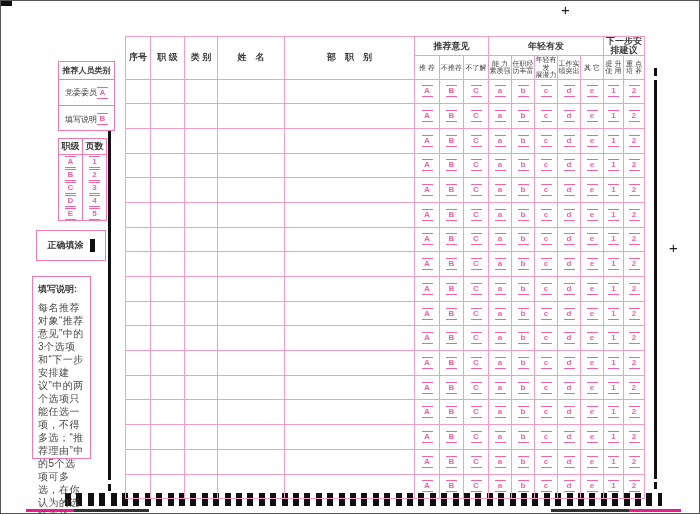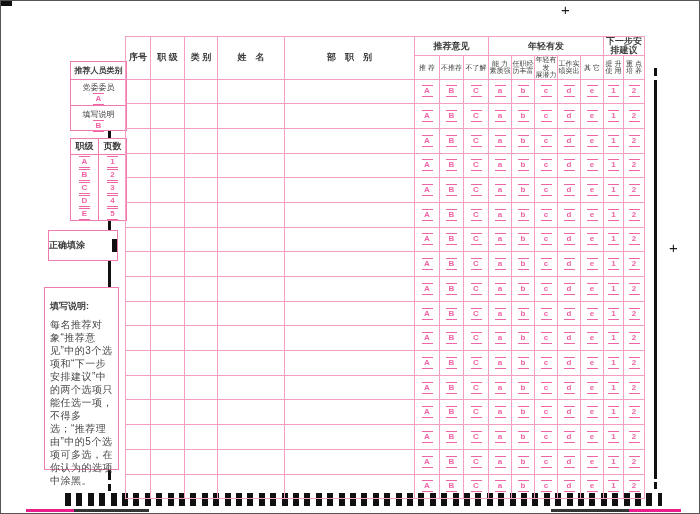--- a/index.html
+++ b/index.html
@@ -35,37 +35,37 @@
   .bub::before{top:0;} .bub::after{bottom:0;}
   
   table.main{position:absolute;left:124px;top:35px;width:519px;border-collapse:collapse;table-layout:fixed;}
   table.main th,table.main td{border:1px solid var(--grid);padding:0;text-align:center;vertical-align:middle;overflow:hidden;}
   table.main{border:1px solid var(--grid2);}
   tr.h1 th{font-size:9px;font-weight:bold;color:var(--ink);height:16px;white-space:pre-line;line-height:9px;}
   tr.h2 th{font-size:7px;font-weight:normal;color:var(--ink);height:13px;white-space:pre-line;line-height:7.5px;letter-spacing:0;}
   tbody tr{height:24.7px;}
   tbody td{font-size:8px;}
   
-  .box{position:absolute;border:1px solid var(--grid2);box-sizing:border-box;background:#fff;margin-left:12px;}
+  .box{position:absolute;border:1px solid var(--grid2);box-sizing:border-box;background:#fff;}
   .box1{left:57px;top:60px;width:57px;height:70px;}
   .box1 .bt{height:17px;border-bottom:1px solid var(--grid2);font-size:8px;font-weight:bold;
     display:flex;align-items:center;justify-content:center;white-space:nowrap;}
-  .box1 .opt{height:25px;display:flex;flex-direction:column;align-items:center;justify-content:flex-end;font-size:8px;}
+  .box1 .opt{height:25px;display:flex;align-items:center;justify-content:center;font-size:8px;}
   .box1 .opt+.opt{border-top:1px solid var(--grid2);height:26px;}
-  .box2{left:57px;top:137px;width:57px;height:83px;}
+  .box2{left:57px;top:137px;width:49px;height:83px;}
   .box2 .hd{display:flex;height:15px;border-bottom:1px solid var(--grid2);font-size:9px;font-weight:bold;}
   .box2 .hd div{flex:1;display:flex;align-items:center;justify-content:center;}
   .box2 .hd div:first-child{border-right:1px solid var(--grid2);}
   .box2 .bd{display:flex;height:66px;}
   .box2 .col{flex:1;display:flex;flex-direction:column;justify-content:space-around;align-items:center;}
   .box2 .col:first-child{border-right:1px solid var(--grid2);}
-  .box3{left:35px;top:229px;width:70px;height:31px;display:flex;align-items:center;justify-content:space-between;gap:6px;}
+  .box3{left:35px;top:229px;width:70px;height:31px;display:flex;align-items:center;justify-content:center;gap:6px;}
   .box3 .lbl{font-size:9px;font-weight:bold;white-space:nowrap;}
   .box3 .ex{width:5px;height:13px;background:var(--mark);}
-  .box4{left:31px;top:286px;width:75px;height:183px;padding:12px 5px;box-sizing:border-box;}
+  .box4{left:31px;top:275px;width:59px;height:183px;padding:6px 5px;box-sizing:border-box;}
   .box4 .it{font-size:9px;font-weight:bold;margin-bottom:5px;}
   .box4 .ib{font-size:10px;line-height:13px;color:#474747;letter-spacing:0.5px;}
 </style>
 </head>
 <body>
 
 <div class="sheet">
 
   <div class="plus tr">+</div>
   <div class="plus mr">+</div>

